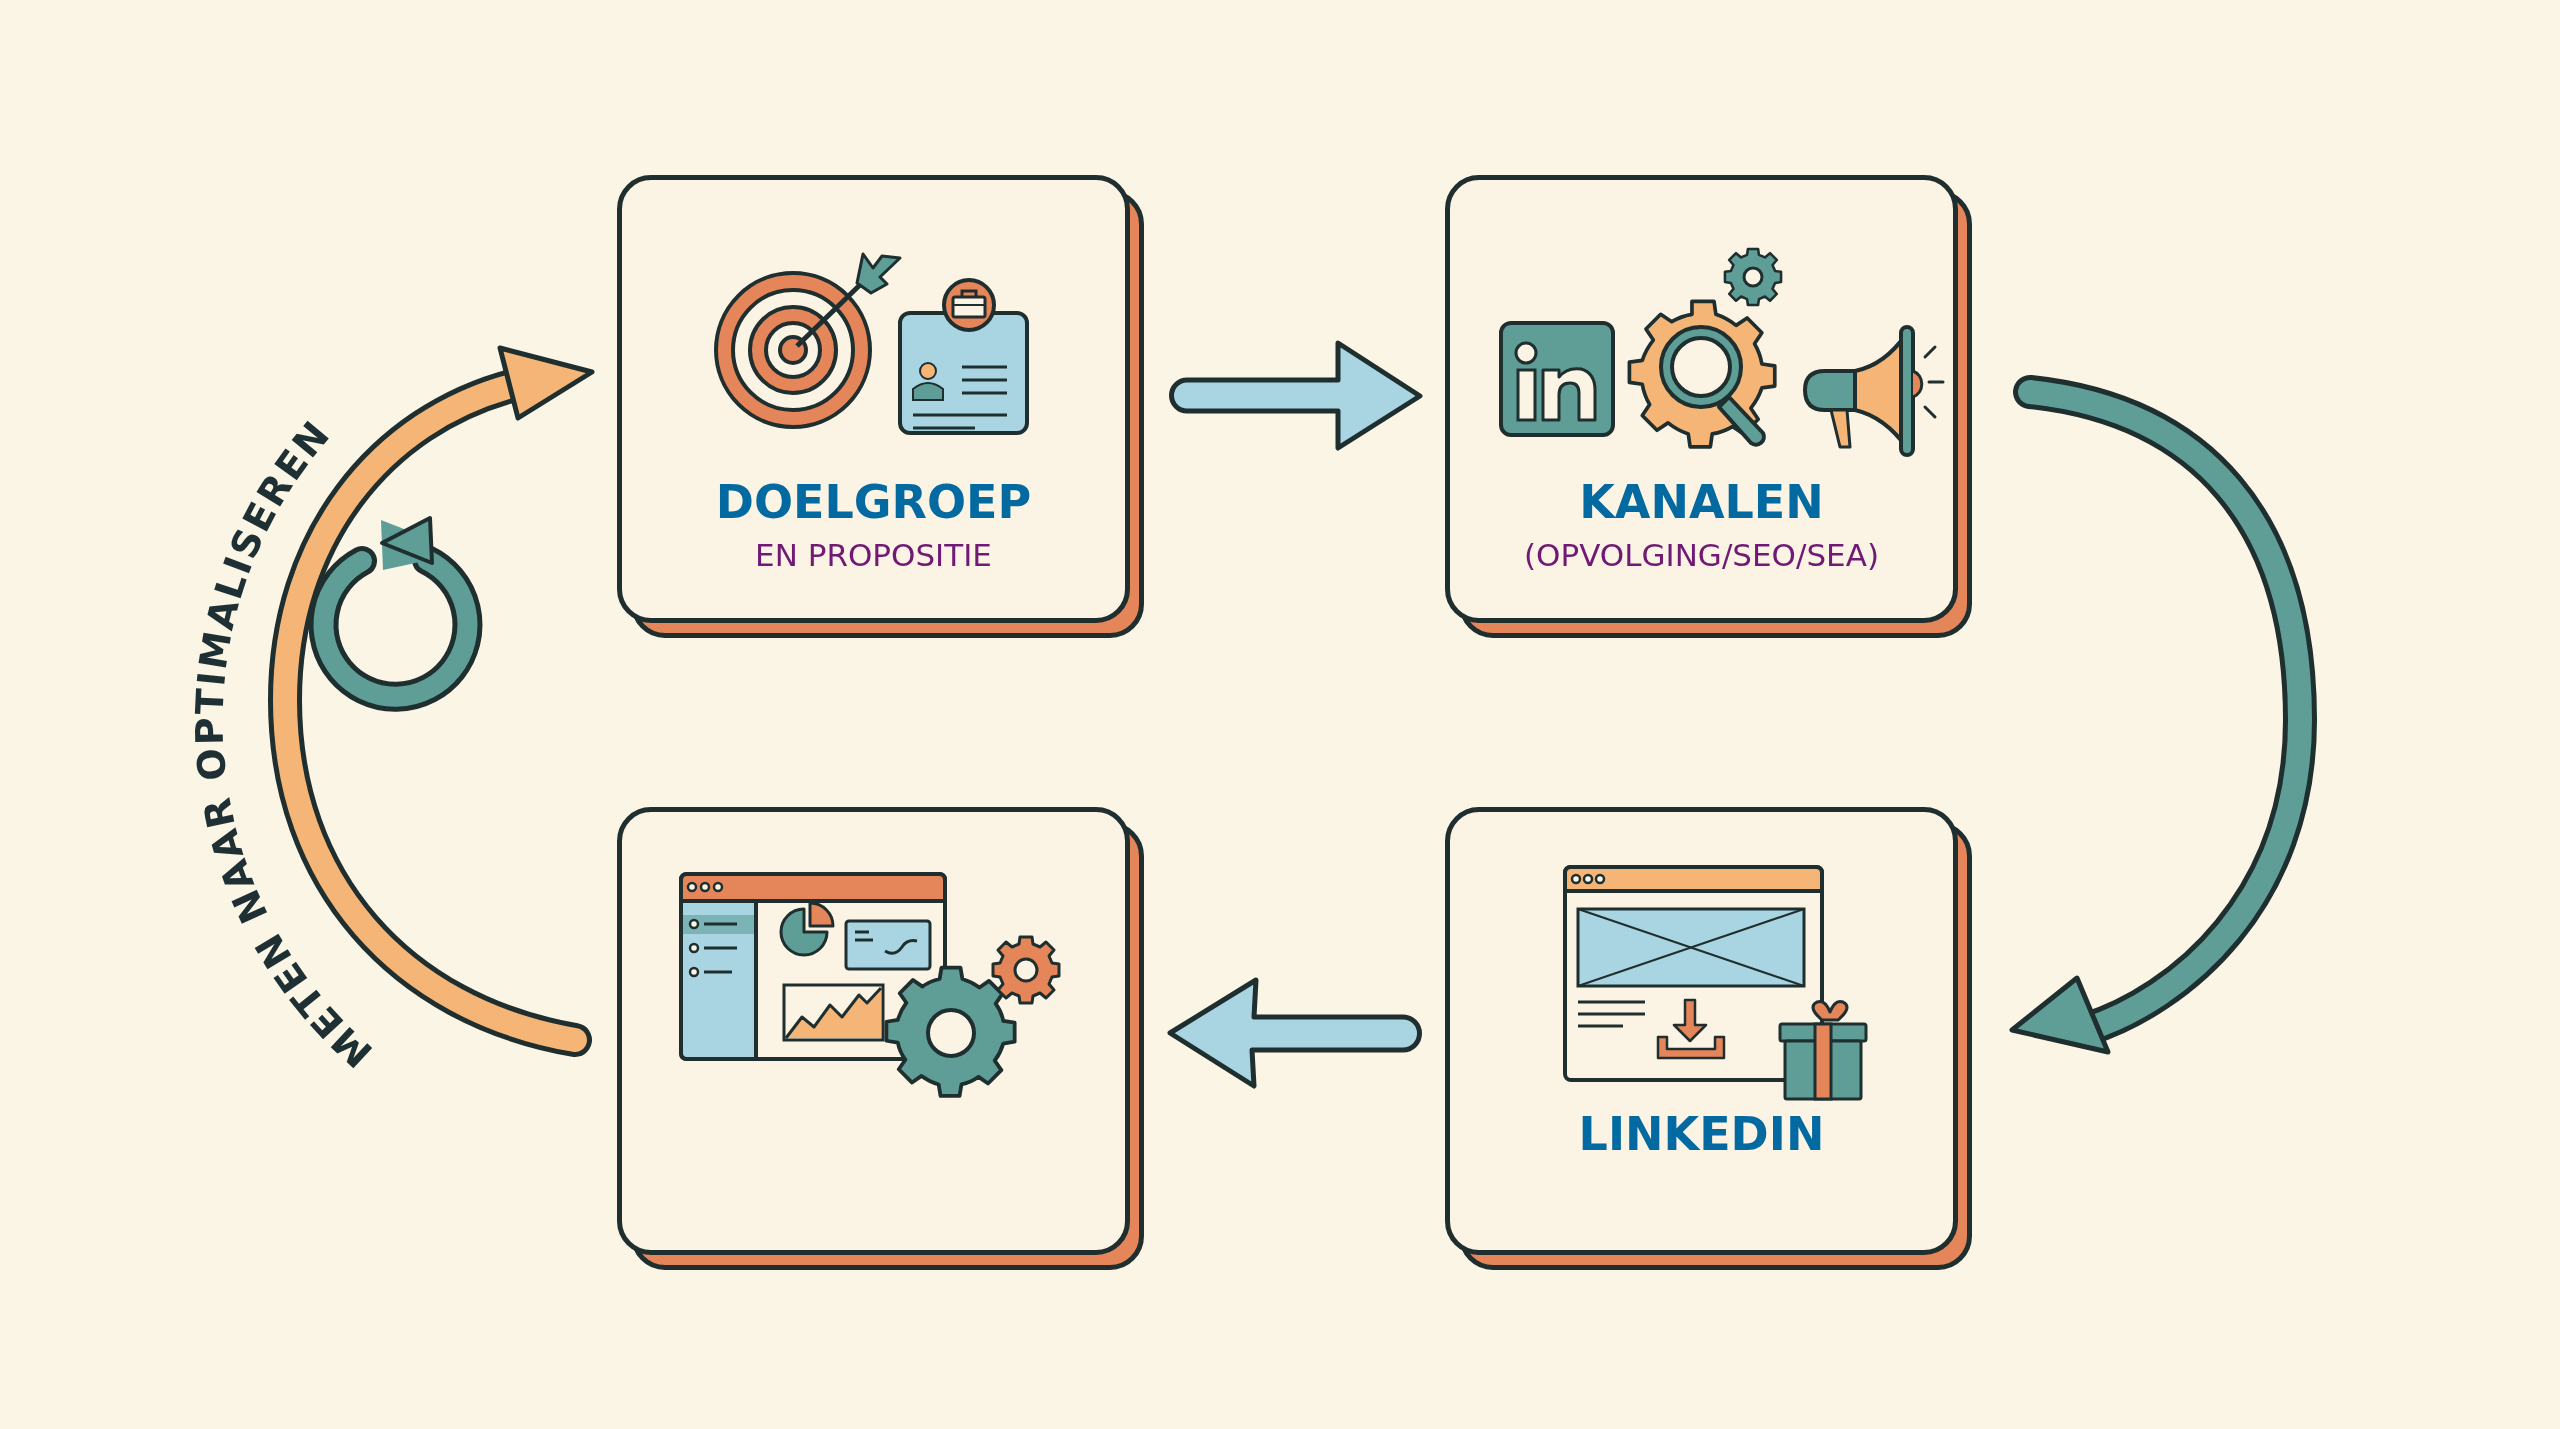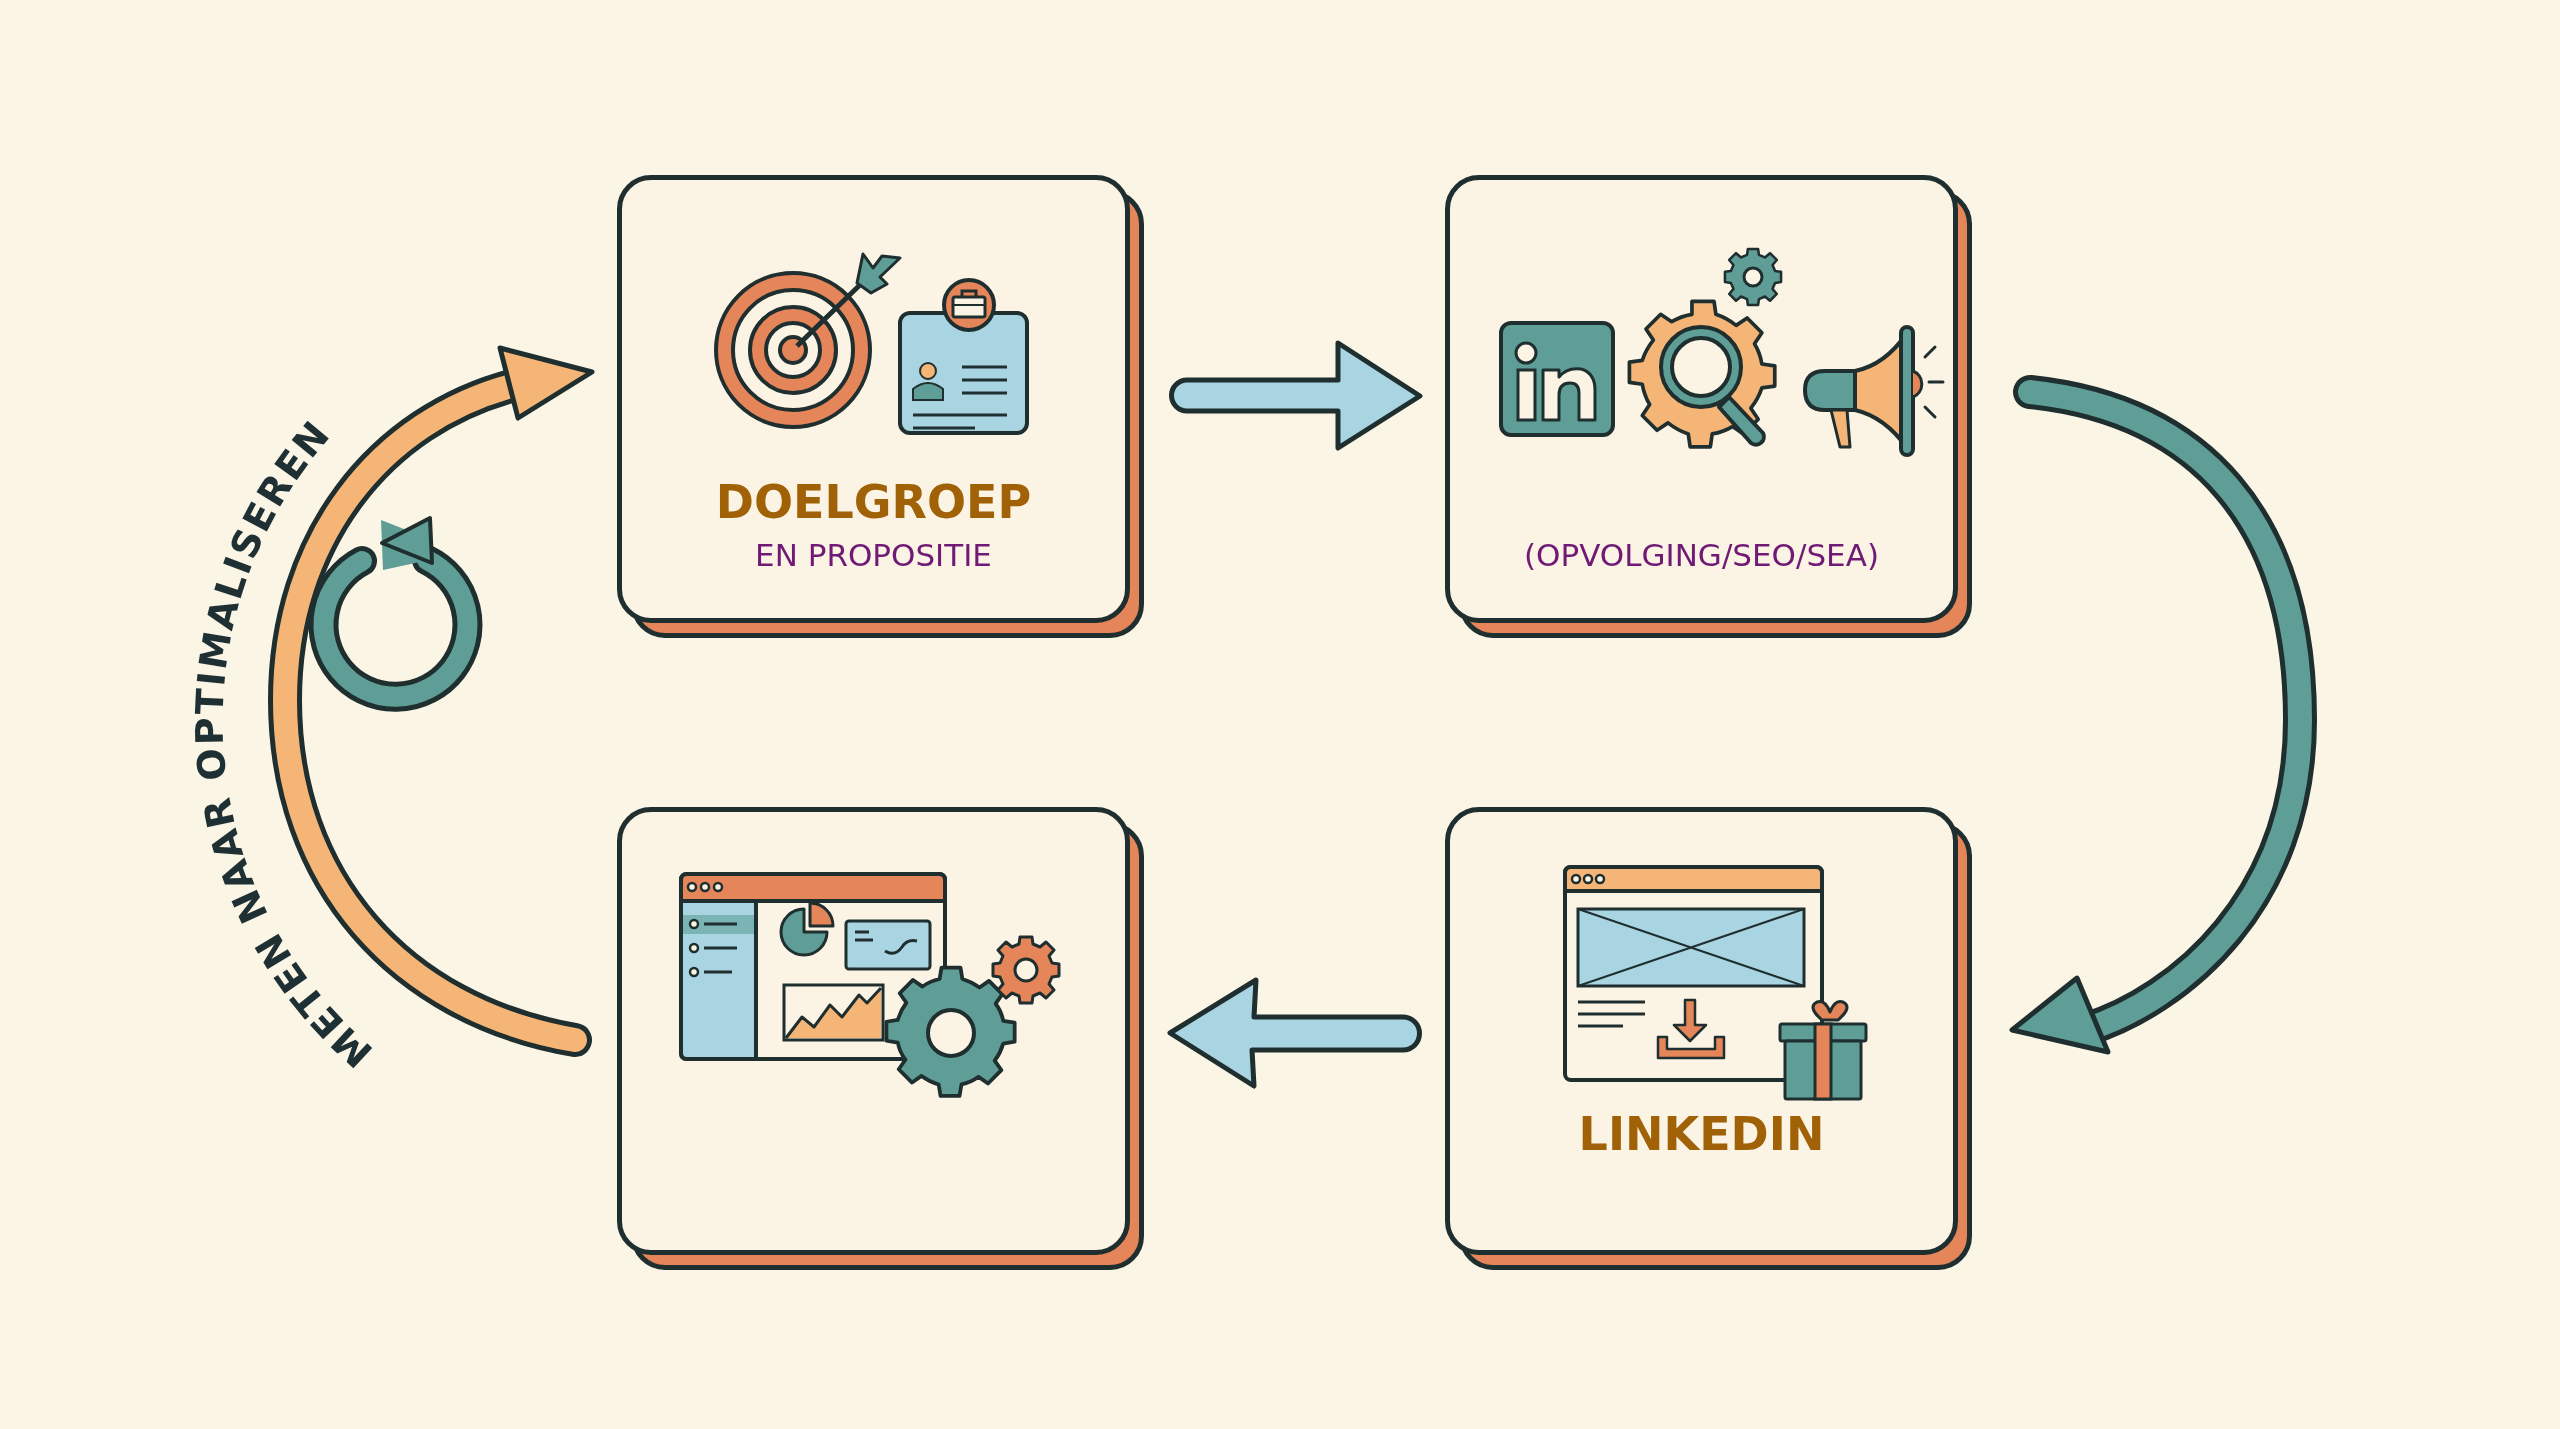--- a/index.html
+++ b/index.html
@@ -18,21 +18,21 @@
       box-sizing:border-box; border:5px solid #1F2E2E; border-radius:34px;
       background:#E5855A;
     }
     .card .face {
       position:absolute; left:0; top:0; width:100%; height:100%;
       box-sizing:border-box; border:5px solid #1F2E2E; border-radius:34px;
       background:#FBF4E4;
     }
     .card .title {
       position:absolute; left:0; width:100%; text-align:center;
-      font-weight:bold; font-size:46px; letter-spacing:0px; color:#a16207;
+      font-weight:bold; font-size:46px; letter-spacing:0px; color:#0369a1;
       top:300px;
     }
     .card .subtitle {
       position:absolute; left:0; width:100%; text-align:center;
       font-size:31px; color:#701a75; top:362px;
     }
     .card svg.icon-art { position:absolute; left:0; top:0; }
     .ring-label { position:absolute; left:0; top:0; }
   </style>
 </head>
@@ -150,20 +150,21 @@
         <path d="M 360 215 Q 360 196 380 196 L 410 196 L 410 235 L 380 235 Q 360 235 360 215 Z" fill="#5E9E96" stroke="#1F2E2E" stroke-width="4"></path>
         <path d="M 410 196 Q 440 190 462 158 L 462 273 Q 440 242 410 235 Z" fill="#F5B577" stroke="#1F2E2E" stroke-width="4" stroke-linejoin="round"></path>
         <rect x="456" y="152" width="12" height="128" rx="6" fill="#5E9E96" stroke="#1F2E2E" stroke-width="4"></rect>
         <path d="M 468 196 A 14 14 0 0 1 468 222" fill="#E5855A" stroke="#1F2E2E" stroke-width="3"></path>
         <path d="M 386 235 L 395 272 L 405 272 L 402 235 Z" fill="#F5B577" stroke="#1F2E2E" stroke-width="3" stroke-linejoin="round"></path>
         <line x1="480" y1="182" x2="490" y2="172" stroke="#1F2E2E" stroke-width="3" stroke-linecap="round"></line>
         <line x1="484" y1="207" x2="498" y2="207" stroke="#1F2E2E" stroke-width="3" stroke-linecap="round"></line>
         <line x1="480" y1="232" x2="490" y2="242" stroke="#1F2E2E" stroke-width="3" stroke-linecap="round"></line>
       </g>
     </svg>
+    <div class="title">KANALEN</div>
     <div class="subtitle">(OPVOLGING/SEO/SEA)</div>
   </div>
 
   <div class="card" style="left:617px; top:807px;">
     <div class="shadow"></div>
     <div class="face"></div>
     <svg class="icon-art" width="513" height="448" viewBox="0 0 513 448">
       <g>
         <rect x="64" y="67" width="264" height="185" rx="6" fill="#FBF4E4" stroke="#1F2E2E" stroke-width="4"></rect>
         <path d="M 64 94 L 64 73 Q 64 67 70 67 L 322 67 Q 328 67 328 73 L 328 94 Z" fill="#E5855A" stroke="#1F2E2E" stroke-width="4"></path>

